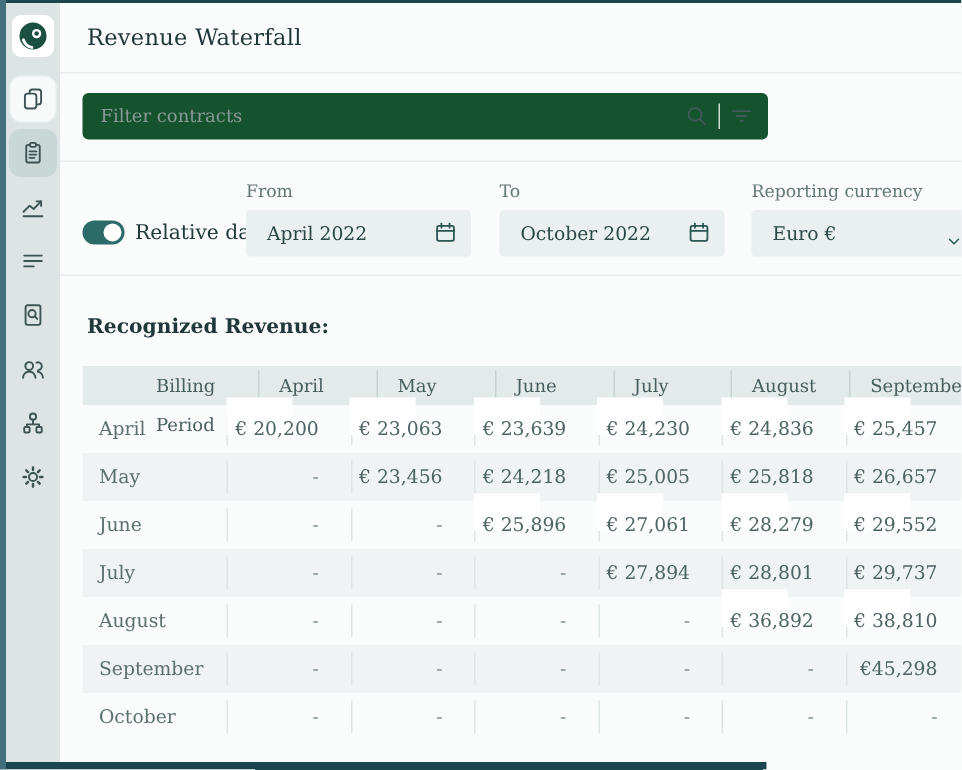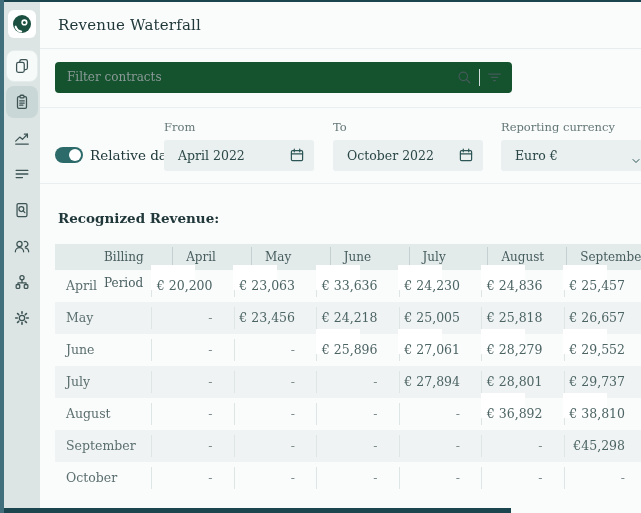--- a/index.html
+++ b/index.html
@@ -266,21 +266,21 @@
             <div class="th month-col">May</div>
             <div class="th month-col">June</div>
             <div class="th month-col">July</div>
             <div class="th month-col">August</div>
             <div class="th month-col">September</div>
           </div>
           <div class="trow">
             <div class="td label-col">April</div>
             <div class="td month-col"><span class="val chip">€ 20,200</span></div>
             <div class="td month-col"><span class="val chip">€ 23,063</span></div>
-            <div class="td month-col"><span class="val chip">€ 33,636</span></div>
+            <div class="td month-col"><span class="val chip">€ 23,639</span></div>
             <div class="td month-col"><span class="val chip">€ 24,230</span></div>
             <div class="td month-col"><span class="val chip">€ 24,836</span></div>
             <div class="td month-col"><span class="val chip">€ 25,457</span></div>
           </div>
           <div class="trow alt">
             <div class="td label-col">May</div>
             <div class="td month-col"><span class="val dash">-</span></div>
             <div class="td month-col"><span class="val">€ 23,456</span></div>
             <div class="td month-col"><span class="val">€ 24,218</span></div>
             <div class="td month-col"><span class="val">€ 25,005</span></div>

